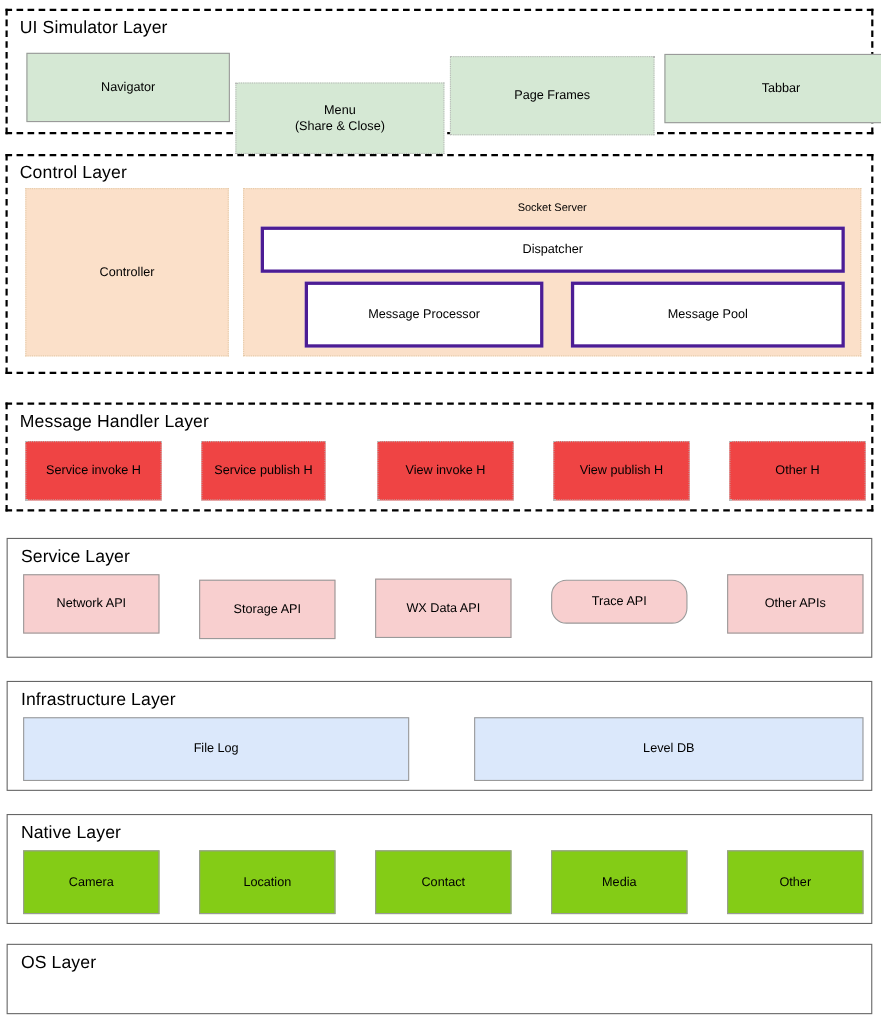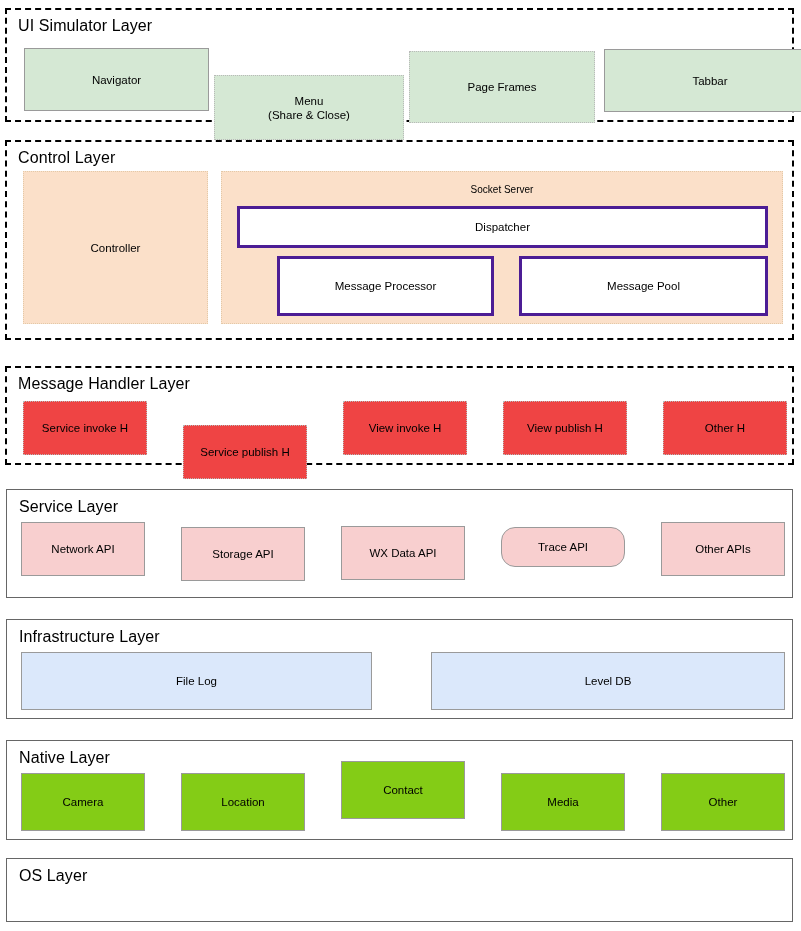--- a/index.html
+++ b/index.html
@@ -125,21 +125,21 @@
 
       <div class="node gray-b fill-white" style="left:297px; top:84px; width:249px; height:60px;">Message Pool</div>
     </div>
   </div>
 
   <div class="layer dashed" style="left:5px; top:366px; width:789px; height:99px;">
     <div class="layer-title">Message Handler Layer</div>
 
     <div class="node dotted-b fill-yellow" style="left:16px; top:33px; width:124px; height:54px;">Service invoke H</div>
 
-    <div class="node dotted-b fill-yellow" style="left:176px; top:33px; width:124px; height:54px;margin-top:24px;">Service publish H</div>
+    <div class="node dotted-b fill-yellow" style="left:176px; top:33px; width:113px; height:54px;">Service publish H</div>
 
     <div class="node dotted-b fill-yellow" style="left:336px; top:33px; width:124px; height:54px;">View invoke  H</div>
 
     <div class="node dotted-b fill-yellow" style="left:496px; top:33px; width:124px; height:54px;">View publish H</div>
 
     <div class="node dotted-b fill-yellow" style="left:656px; top:33px; width:124px; height:54px;">Other H</div>
   </div>
 
   <div class="layer solid" style="left:6px; top:489px; width:787px; height:109px;">
     <div class="layer-title">Service Layer</div>
@@ -163,21 +163,21 @@
     <div class="node solid-b fill-blue" style="left:424px; top:32px; width:354px; height:58px;">Level DB</div>
   </div>
 
   <div class="layer solid" style="left:6px; top:740px; width:787px; height:100px;">
     <div class="layer-title">Native Layer</div>
 
     <div class="node solid-b fill-slate" style="left:14px; top:32px; width:124px; height:58px;">Camera</div>
 
     <div class="node solid-b fill-slate" style="left:174px; top:32px; width:124px; height:58px;">Location</div>
 
-    <div class="node solid-b fill-slate" style="left:334px; top:20px; width:124px; height:58px;">Contact</div>
+    <div class="node solid-b fill-slate" style="left:334px; top:32px; width:124px; height:58px;">Contact</div>
 
     <div class="node solid-b fill-slate" style="left:494px; top:32px; width:124px; height:58px;">Media</div>
 
     <div class="node solid-b fill-slate" style="left:654px; top:32px; width:124px; height:58px;">Other</div>
   </div>
 
   <div class="layer solid" style="left:6px; top:858px; width:787px; height:64px;">
     <div class="layer-title">OS Layer</div>
   </div>
 

